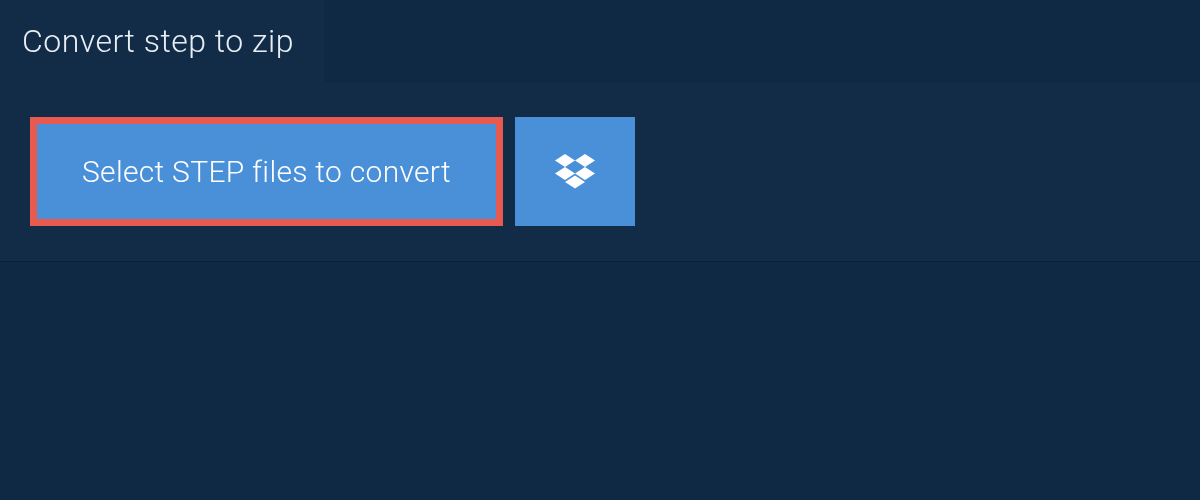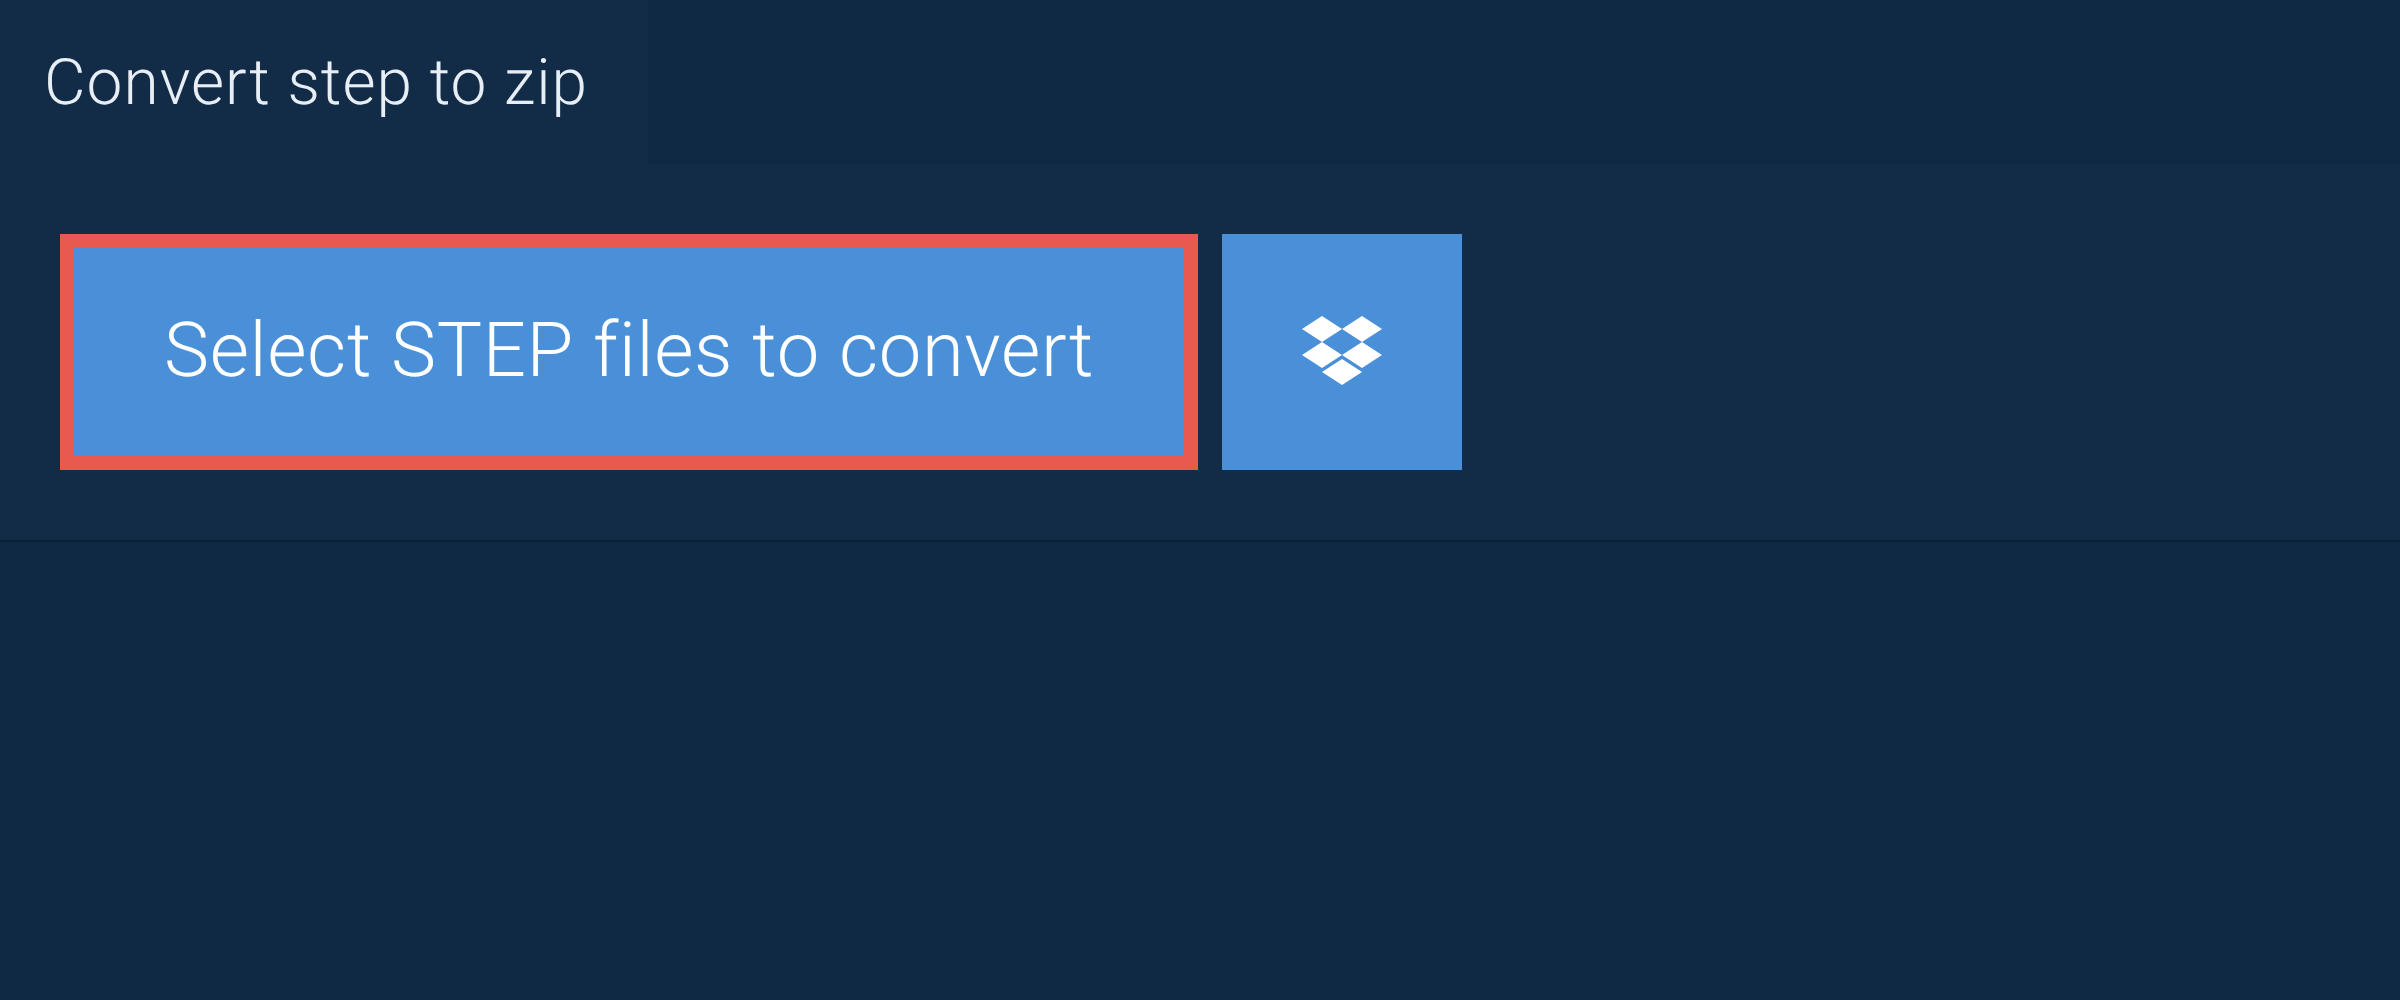--- a/index.html
+++ b/index.html
@@ -32,21 +32,21 @@
     }
     .button-row {
       display: flex;
       gap: 12px;
       align-items: stretch;
     }
     .select-button {
       background: #4a90d9;
       border: 7px solid #e85a4f;
       color: #ffffff;
-      font-size: 38px;
+      font-size: 30px;
       font-weight: 300;
       padding: 30px 45px;
       cursor: pointer;
       letter-spacing: 0.3px;
       display: flex;
       align-items: center;
       justify-content: center;
     }
     .dropbox-button {
       background: #4a90d9;

